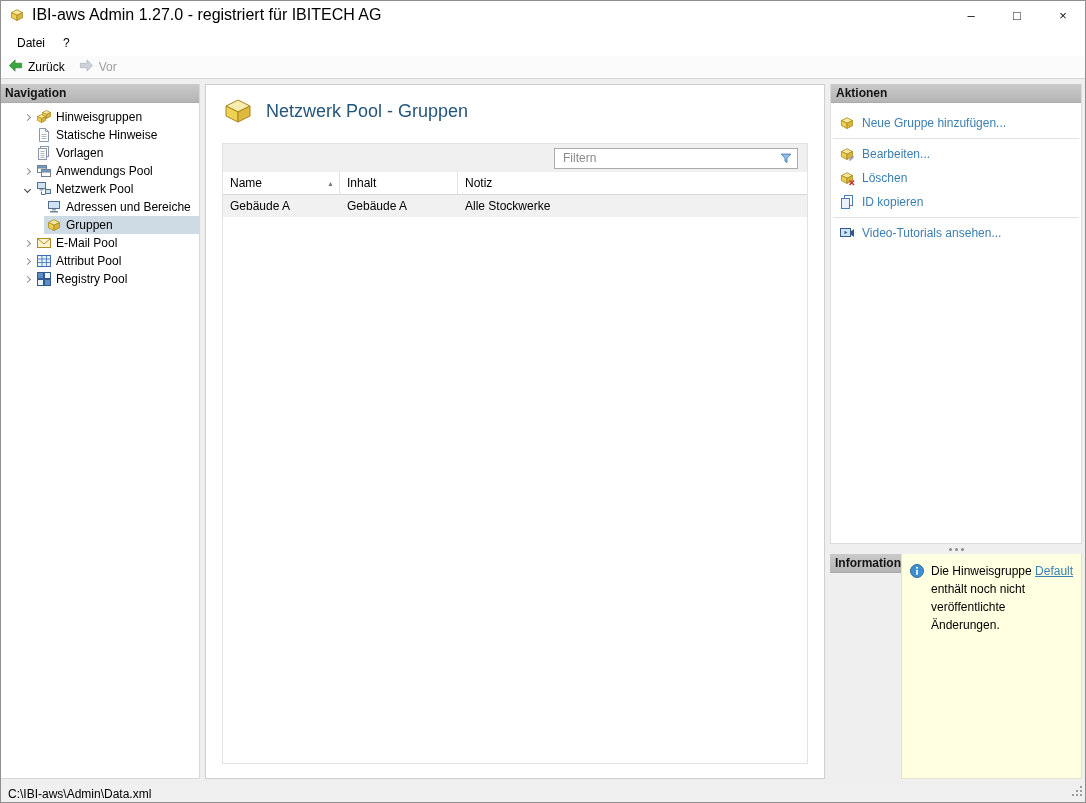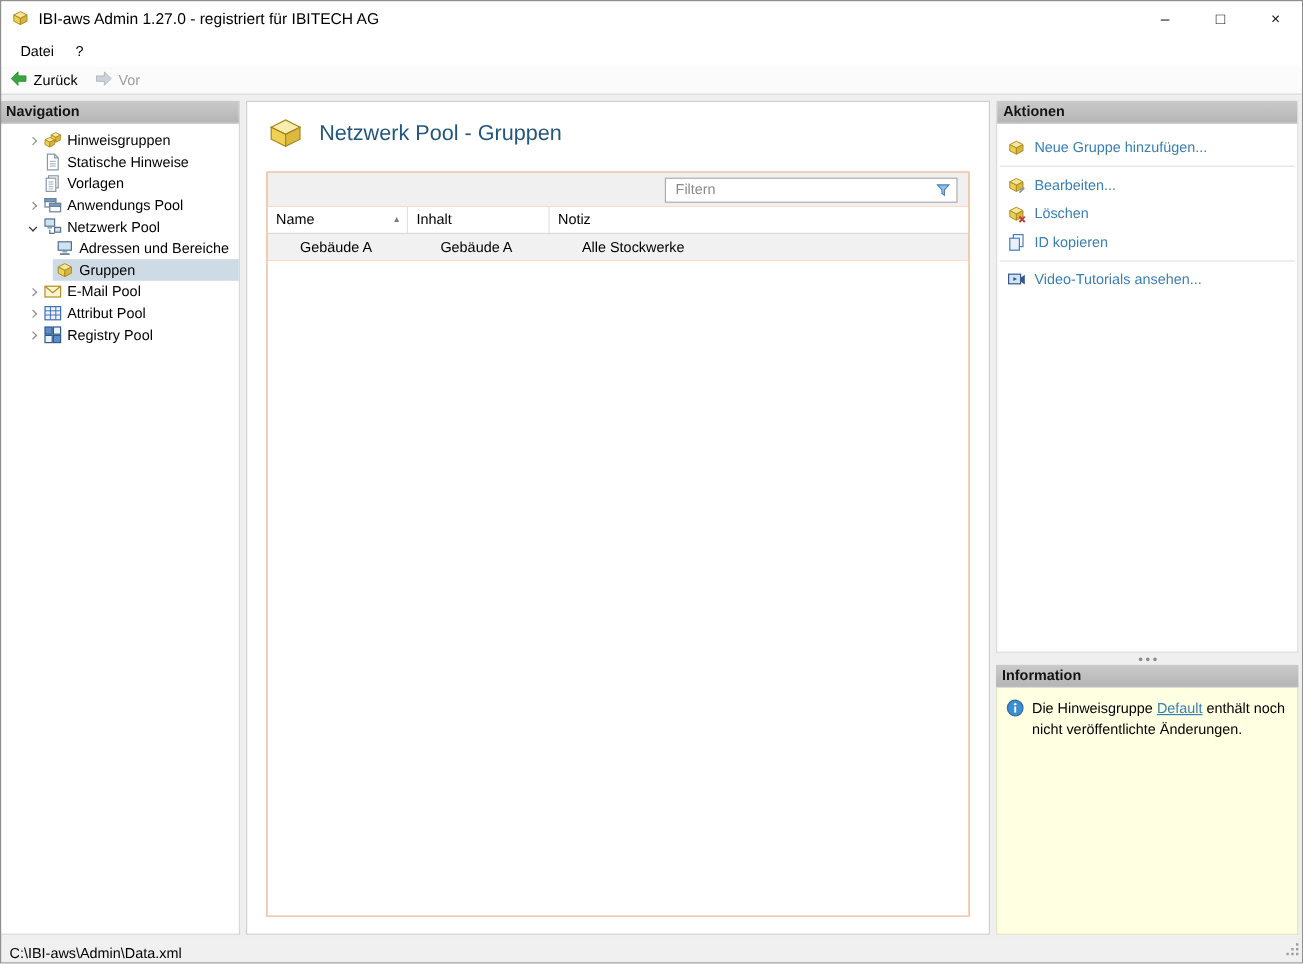--- a/index.html
+++ b/index.html
@@ -7,21 +7,21 @@
   body {
     width:1086px; height:803px; position:relative; overflow:hidden;
     font-family:"Liberation Sans", sans-serif; font-size:12px; color:#000;
     background:#EFEFEF;
   }
   .window-border { position:absolute; inset:0; border:1px solid #8F8F8F; pointer-events:none; z-index:100; }
 
   
   .titlebar { position:absolute; top:0; left:0; right:0; height:30px; background:#FFF; display:flex; align-items:center; }
   .titlebar .app-icon { margin-left:9px; width:16px; height:16px; flex:none; }
-  .titlebar .title-text { margin-left:7px; font-size:13px; }
+  .titlebar .title-text { margin-left:7px; font-size:16px; }
   .win-controls { margin-left:auto; display:flex; height:30px; }
   .win-btn { width:46px; height:30px; display:flex; align-items:center; justify-content:center; font-size:13px; color:#111; cursor:default; }
 
   
   .menubar { position:absolute; top:30px; left:0; right:0; height:26px; background:#FFF; display:flex; align-items:center; padding-left:8px; }
   .menu-item { padding:3px 9px; }
 
   
   .toolbarbar { position:absolute; top:56px; left:0; right:0; height:23px; background:#FBFBFB; border-bottom:1px solid #D6D6D6; display:flex; align-items:center; padding-left:8px; gap:14px; }
   .tool-btn { display:flex; align-items:center; gap:5px; }
@@ -57,34 +57,34 @@
   .list-region { position:absolute; left:16px; right:16px; top:58px; bottom:14px; border:1px solid #E2E2E2; display:flex; flex-direction:column; background:#f97316; }
   .filter-row { height:28px; background:#F0F0F0; display:flex; align-items:center; justify-content:flex-end; padding-right:9px; flex:none; }
   .filter-box { position:relative; width:244px; height:21px; }
   .filter-input { width:100%; height:100%; border:1px solid #ABABAB; padding:0 24px 0 8px; font:12px "Liberation Sans",sans-serif; background:#FFF; }
   .filter-input::placeholder { color:#8A8A8A; }
   .funnel { position:absolute; right:5px; top:3px; width:14px; height:14px; }
   .grid-header { display:flex; height:23px; border-bottom:1px solid #D9D9D9; background:#FFF; flex:none; }
   .gh-cell { display:flex; align-items:center; padding-left:7px; border-right:1px solid #E2E2E2;gap:36px; }
   .sort-arrow { margin-left:auto; margin-right:5px; font-size:7px; color:#7A7A7A; }
   .c-name { width:117px; } .c-inhalt { width:118px; } .c-notiz { flex:1; border-right:none; }
-  .grid-row { display:flex; height:22px; background:#F1F1F1; align-items:center; flex:none;padding-left:20px; }
+  .grid-row { display:flex; height:22px; background:#F1F1F1; align-items:center; flex:none; }
   .gr-cell { padding-left:7px; overflow:hidden; white-space:nowrap; }
   .grid-empty { flex:1; background:#FFF; }
 
   
   .right-region { position:absolute; left:830px; right:4px; top:5px; bottom:6px; display:flex; flex-direction:column;border-radius:28px; }
   .actions-panel { height:460px; flex:none; display:flex; flex-direction:column; background:#FFF; border:1px solid #DCDCDC; border-top:none; }
   .actions-body { flex:1; padding-top:8px; }
   .action-item { display:flex; align-items:center; gap:7px; padding:4px 8px; color:#3D7EAF; cursor:pointer; }
   .action-item .aicon { width:16px; height:16px; flex:none; display:flex; align-items:center; }
   .action-sep { border-top:1px solid #E3E3E3; margin:3px 2px; }
   .splitter { height:10px; display:flex; align-items:center; justify-content:center; }
   .dots { width:3px; height:3px; border-radius:50%; background:#8C8C8C; box-shadow:6px 0 0 #8C8C8C, -6px 0 0 #8C8C8C; }
-  .info-panel { flex:1; display:flex; flex-direction:column; }
+  .info-panel { flex:1; display:flex; flex-direction:row; }
   .info-body { flex:1; background:#FFFFE1; border:1px solid #E3E3C8; border-top:none; padding:8px 7px; }
   .info-row { display:flex; gap:6px; align-items:flex-start; }
   .info-icon { width:16px; height:16px; flex:none; margin-top:1px; }
   .info-text { line-height:1.5; }
   .info-link { color:#3C7FB1; text-decoration:underline; cursor:pointer; }
 
   
   .statusbar { position:absolute; bottom:0; left:0; right:0; height:18px; background:#F0F0F0; display:flex; align-items:center; padding-left:8px; color:#000000; }
   .resize-grip { position:absolute; right:2px; bottom:2px; }
 </style>

